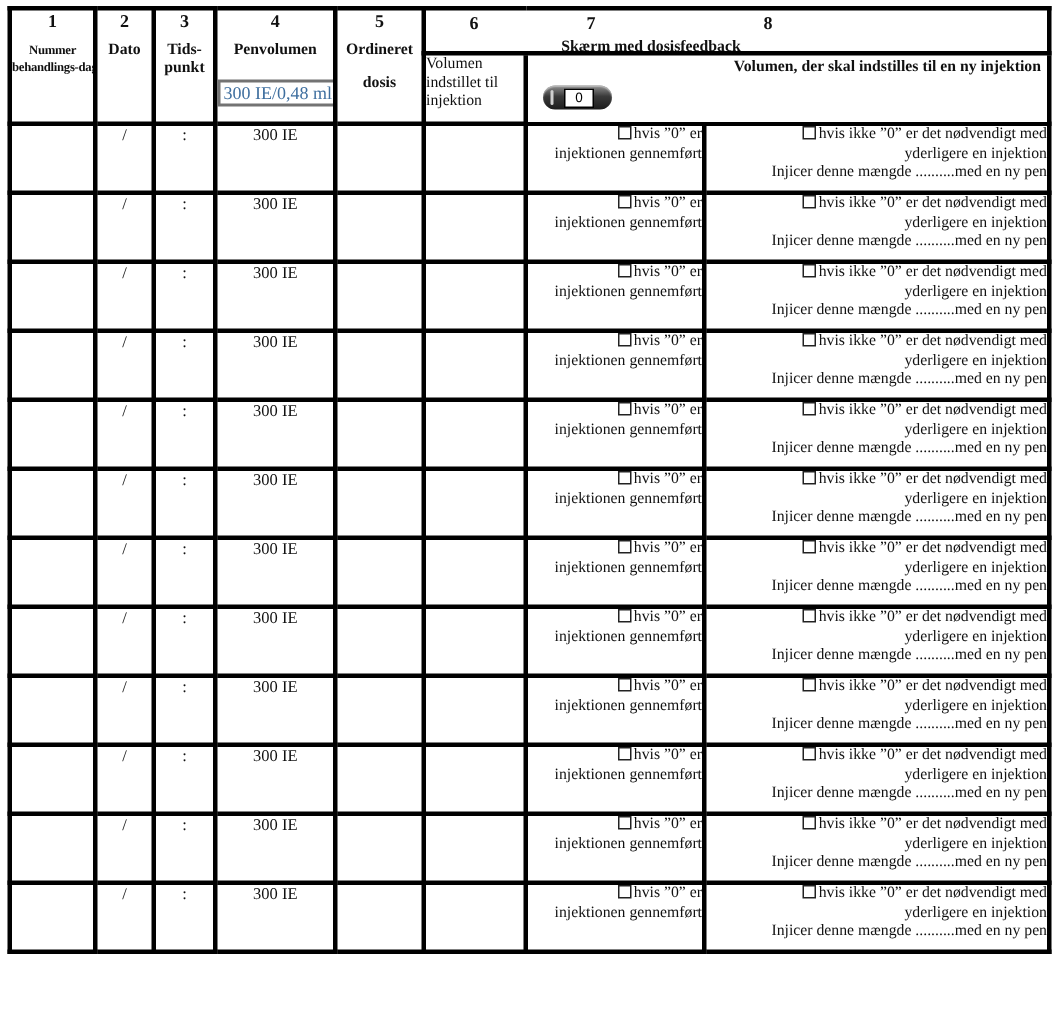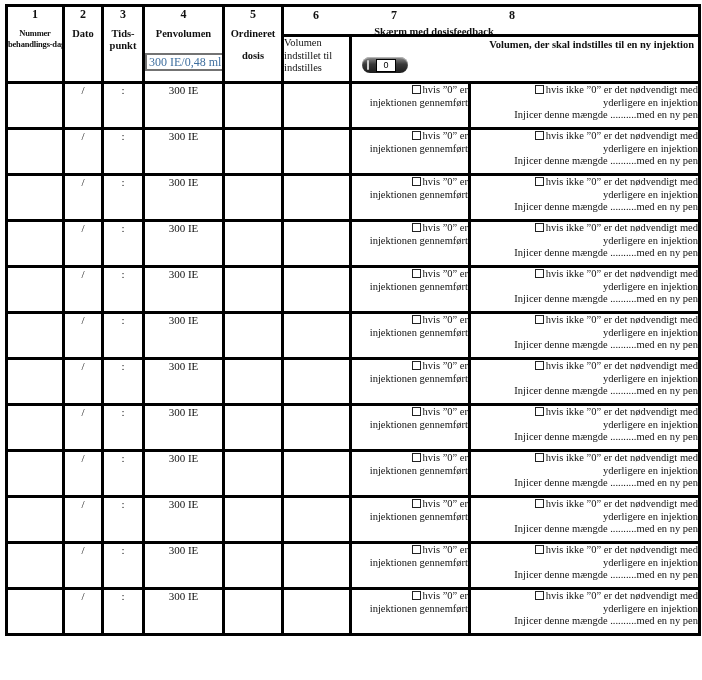--- a/index.html
+++ b/index.html
@@ -110,21 +110,21 @@
           <span class="fb-num fb-n6">6</span>
           <span class="fb-num fb-n7">7</span>
           <span class="fb-num fb-n8">8</span>
           <span class="fb-title">Skærm med dosisfeedback</span>
         </th>
       </tr>
       <tr class="hrow2">
         <th class="volset">
           <div>Volumen</div>
           <div>indstillet til</div>
-          <div>indstilles</div>
+          <div>injektion</div>
         </th>
         <th class="newinj" colspan="2">
           <div class="newinj-title">Volumen, der skal indstilles til en ny injektion</div>
           <div class="dose-pill">
             <span class="pill-notch"></span>
             <span class="pill-window">0</span>
           </div>
         </th>
       </tr>
     </thead>

